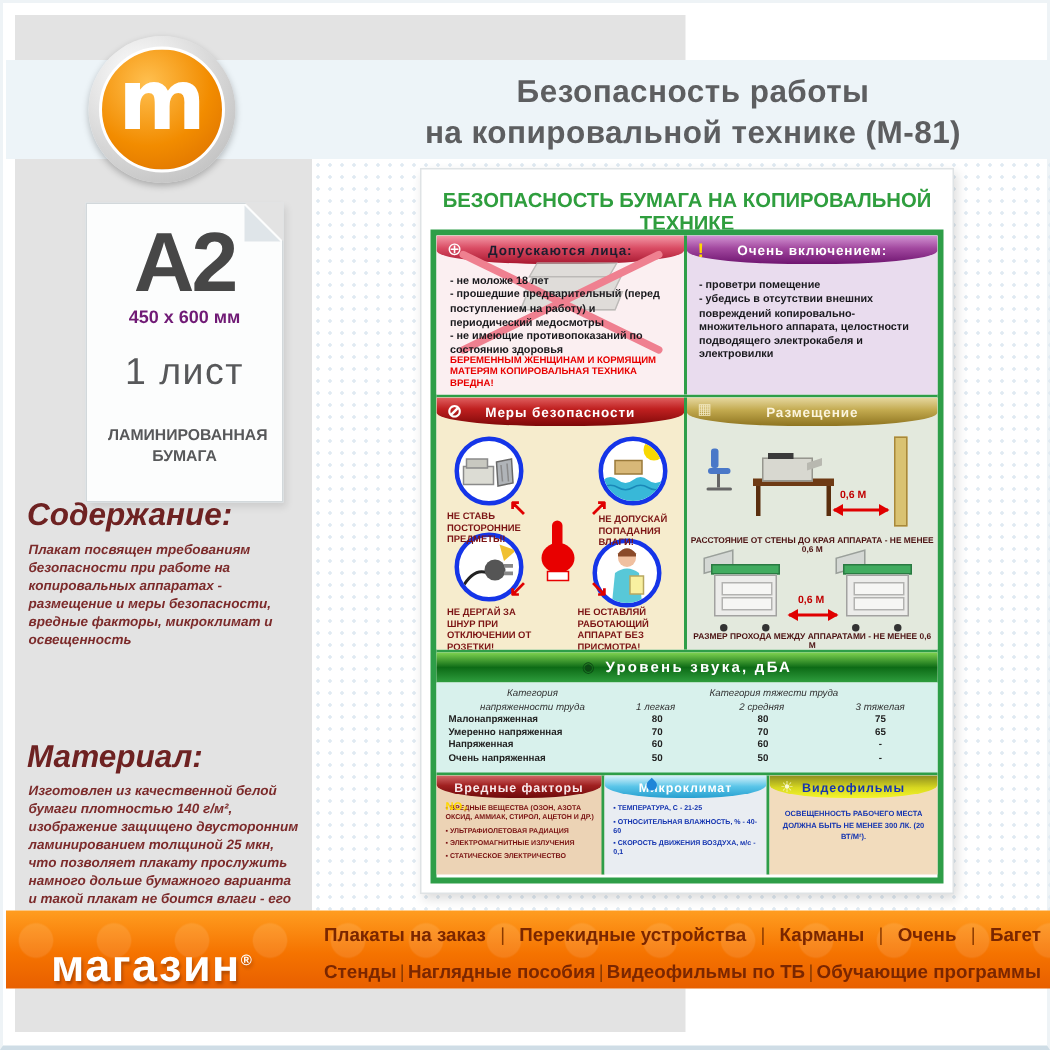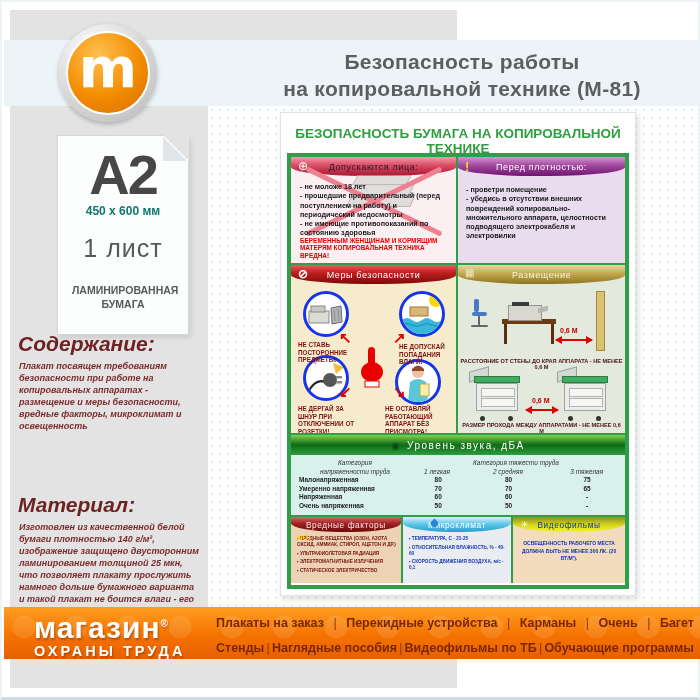--- a/index.html
+++ b/index.html
@@ -29,42 +29,42 @@
        font-family:"DejaVu Sans",sans-serif;}
 
   
   .paper{position:absolute;left:55px;top:133px;width:130px;height:198px;background:#fcfdfd;
        border:1px solid #d2d8db;box-shadow:2px 3px 5px rgba(0,0,0,.10);text-align:center;}
   .paper .cut{position:absolute;right:-1px;top:-1px;width:0;height:0;
        border-top:26px solid #e3e3e3;border-left:26px solid transparent;}
   .paper .flap{position:absolute;right:-1px;top:-1px;width:0;height:0;
        border-bottom:24px solid #dfe5e9;border-right:24px solid transparent;transform:translate(-2px,2px);}
   .paper-a2{margin-top:10px;font-size:56px;font-weight:800;color:#474747;line-height:58px;letter-spacing:-2px;}
-  .paper-size{font-size:12px;font-weight:bold;color:#0f766e;margin-top:0;}
+  .paper-size{font-size:12px;font-weight:bold;color:#701a75;margin-top:0;}
   .paper-sheets{font-size:25px;color:#57585a;margin-top:16px;letter-spacing:1px;}
   .paper-type{font-size:10.5px;font-weight:bold;color:#57585a;margin-top:20px;line-height:14px;padding:0 14px;}
 
   .side-h{position:absolute;left:16px;font-size:21px;font-weight:bold;font-style:italic;color:#6e2222;}
   .side-p{position:absolute;left:17px;width:180px;font-size:9px;font-style:italic;font-weight:bold;
        color:#7c2b2b;line-height:12px;}
 
   
   .poster{position:absolute;left:278px;top:110px;width:354px;height:482px;background:#ffffff;
        border:1px solid #dfe3e5;box-shadow:2px 3px 7px rgba(0,0,0,.14);}
   .poster-title{margin-top:13px;text-align:center;color:#2f9e3e;font-weight:bold;font-size:13.5px;}
   .pframe{position:absolute;left:6px;top:40px;width:342px;height:436px;box-sizing:border-box;
        border:4px solid #2e9e48;background:#fff;display:flex;flex-direction:column;}
   .prow1{display:flex;height:106px;border-bottom:2px solid #2e9e48;}
   .prow2{display:flex;height:168px;border-bottom:2px solid #2e9e48;}
   .prow4{display:flex;height:66px;}
   .ppanel{position:relative;box-sizing:border-box;overflow:hidden;}
   .phead{height:19px;display:flex;align-items:center;justify-content:center;position:relative;
        border-radius:0 0 45% 45% / 0 0 9px 9px;}
   .phead .hicon{position:absolute;left:7px;top:2px;}
-  .ptxt{font-size:9px;font-weight:normal;letter-spacing:.6px;}
+  .ptxt{font-size:9px;font-weight:bold;letter-spacing:.6px;}
 
   
   .pan-adm{width:50%;background:#fbeff1;border-right:2px solid #2e9e48;}
   .pan-adm .phead{background:linear-gradient(180deg,#f49aa8,#d94b63 45%,#a81830);}
   .pan-adm .ptxt{color:#1d1d2e;}
   .xcopy{position:absolute;left:58px;top:8px;width:66px;height:44px;opacity:.75;}
   .xcopy .sheet{position:absolute;background:#d6d6d2;border:1px solid #a8a8a4;}
   .xline{position:absolute;width:150px;height:5px;background:#ef8090;border-radius:3px;left:8px;top:42px;z-index:2;}
   .adm-list{position:absolute;top:25px;left:9px;right:3px;z-index:3;}
   .adm-list .li,.bef-list .li{font-size:7.2px;font-weight:bold;color:#18181c;line-height:9.3px;}
@@ -156,21 +156,21 @@
   .sun-ic{color:#fafad0;font-size:10px;}
   .ill-text{padding:8px 5px 0 5px;text-align:center;font-size:5px;font-weight:bold;color:#1535b0;line-height:7.5px;}
 
   
   .footer{position:absolute;left:2px;top:605px;width:696px;height:52px;
        background:linear-gradient(180deg,#ff9d20,#f57300 55%,#e85f00);overflow:hidden;
        background-blend-mode:normal;}
   .footer::before{content:"";position:absolute;inset:0;
        background-image:radial-gradient(circle 12px at 20px 20px,rgba(255,255,255,.10) 11px,transparent 12px);
        background-size:52px 44px;}
-  .f-logo{position:absolute;left:30px;top:2px;color:#fff;text-shadow:1px 2px 2px rgba(110,40,0,.45);}
+  .f-logo{position:absolute;left:30px;top:19px;color:#fff;text-shadow:1px 2px 2px rgba(110,40,0,.45);}
   .f-logo-1{font-size:30px;font-weight:800;letter-spacing:1px;line-height:30px;}
   .f-logo-1 sup{font-size:10px;}
   .f-logo-2{font-size:14.5px;font-weight:800;letter-spacing:3px;line-height:16px;}
   .f-links{position:absolute;left:212px;top:6px;width:478px;}
   .f-row{display:flex;justify-content:space-between;align-items:center;
        color:#7a2600;font-weight:bold;font-size:12.5px;height:20px;}
   .f-row + .f-row{margin-top:5px;}
   .sep{color:#8a3a00;font-weight:normal;}
   .f-link{cursor:pointer;white-space:nowrap;}
 </style>
@@ -227,21 +227,21 @@
             <div class="li dash">не моложе 18 лет</div>
             <div class="li dash">прошедшие предварительный (перед поступлением на работу) и периодический медосмотры</div>
             <div class="li dash">не имеющие противопоказаний по состоянию здоровья</div>
           </div>
           <div class="adm-warning">БЕРЕМЕННЫМ ЖЕНЩИНАМ И КОРМЯЩИМ МАТЕРЯМ КОПИРОВАЛЬНАЯ ТЕХНИКА ВРЕДНА!</div>
         </div>
 
         <div class="ppanel pan-bef">
           <div class="phead">
             <span class="hicon bang">!</span>
-            <span class="ptxt">Перед плотностью:</span>
+            <span class="ptxt">Очень включением:</span>
           </div>
           <div class="bef-list">
             <div class="li dash">проветри помещение</div>
             <div class="li dash">убедись в отсутствии внешних повреждений копировально-множительного аппарата, целостности подводящего электрокабеля и электровилки</div>
           </div>
         </div>
       </div>
 
       <div class="prow2">
 

